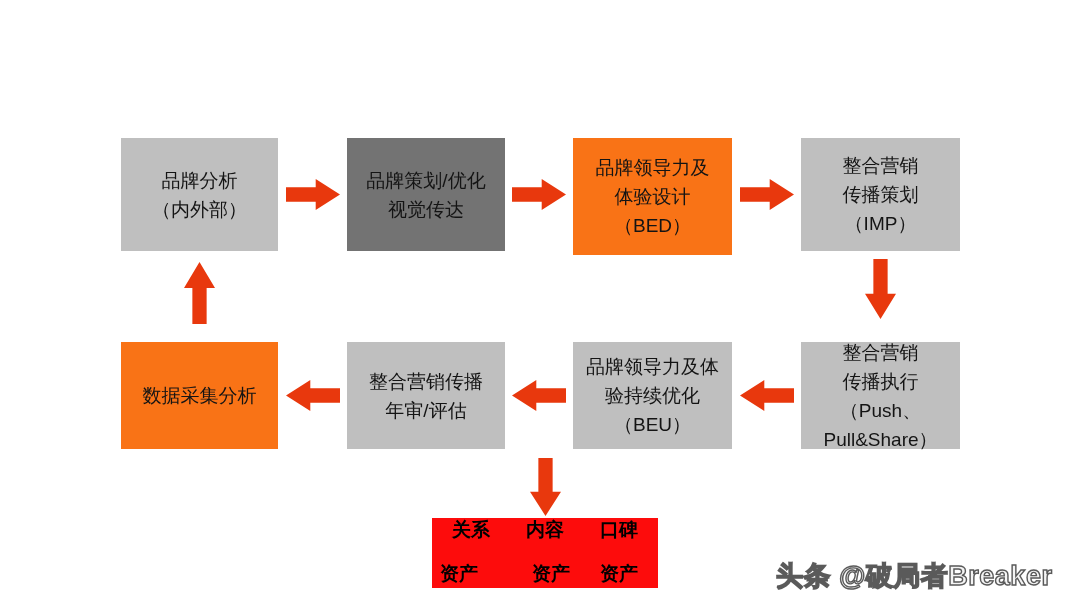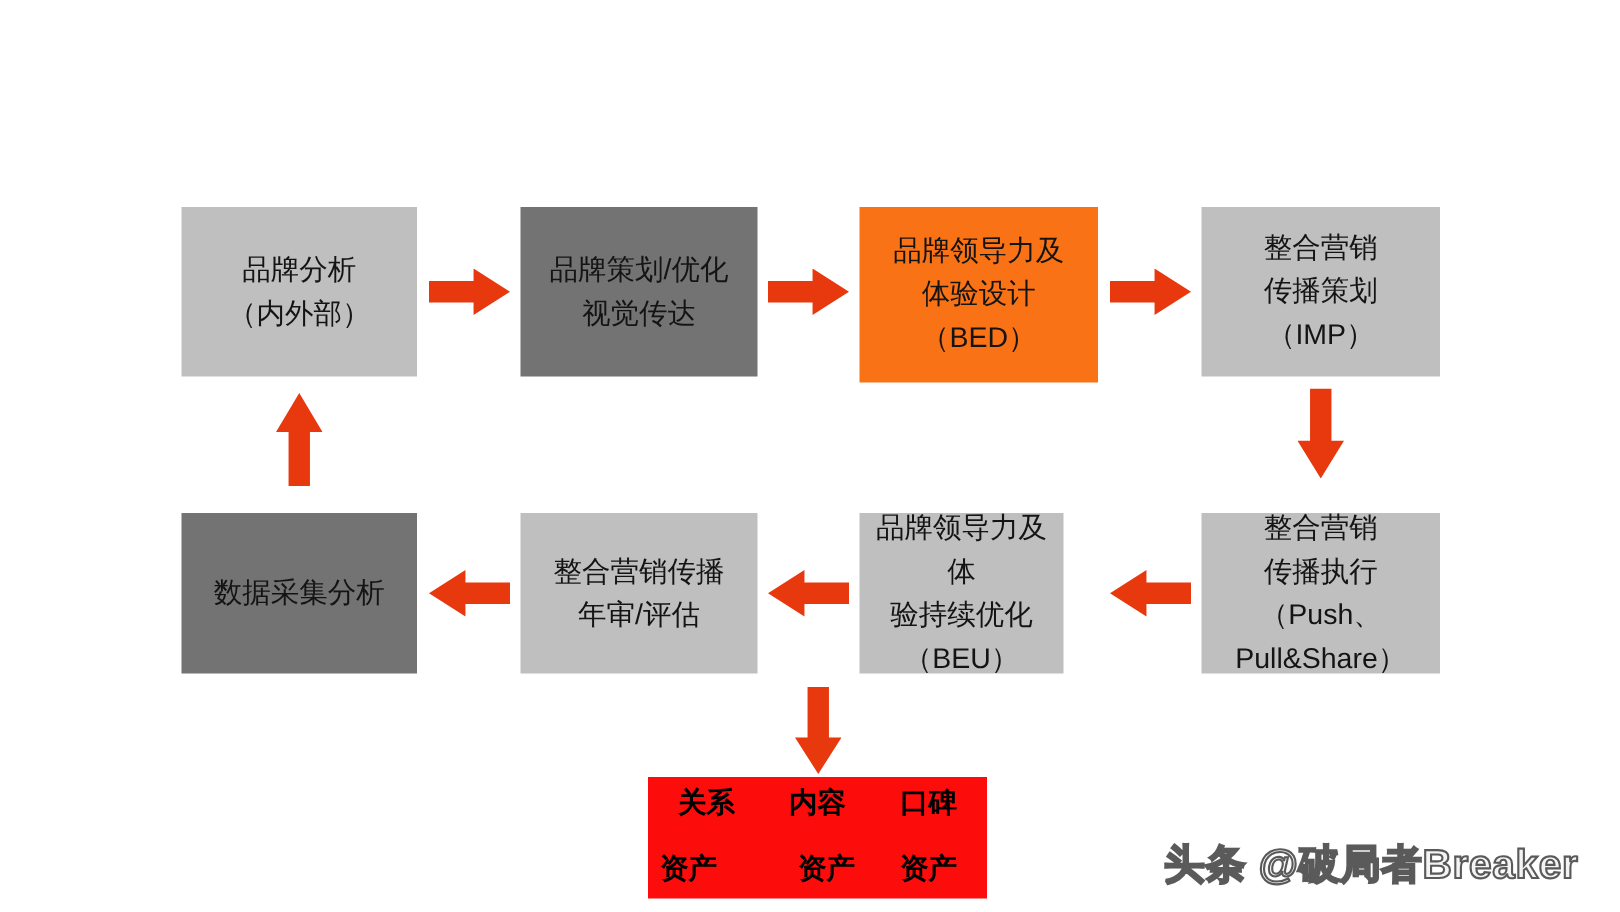--- a/index.html
+++ b/index.html
@@ -130,24 +130,24 @@
       <div class="pbox" style="left: 121px; top: 138px; width: 157px; height: 113px; background: rgb(191, 191, 191);">品牌分析
 （内外部）</div>
       <div class="pbox" style="left: 347px; top: 138px; width: 158px; height: 113px; background: #737373;">品牌策划/优化
 视觉传达</div>
       <div class="pbox" style="left: 573px; top: 138px; width: 159px; height: 117px; background: #f97316;">品牌领导力及
 体验设计
 （BED）</div>
       <div class="pbox" style="left: 801px; top: 138px; width: 159px; height: 113px; background: rgb(191, 191, 191);">整合营销
 传播策划
 （IMP）</div>
-      <div class="pbox" style="left: 121px; top: 342px; width: 157px; height: 107px; background: #737373;">数据采集分析</div>
+      <div class="pbox" style="left: 121px; top: 342px; width: 157px; height: 107px; background: #f97316;">数据采集分析</div>
       <div class="pbox" style="left: 347px; top: 342px; width: 158px; height: 107px; background: rgb(191, 191, 191);">整合营销传播
 年审/评估</div>
-      <div class="pbox" style="left: 573px; top: 342px; width: 136px; height: 107px; background: rgb(191, 191, 191);">品牌领导力及体
+      <div class="pbox" style="left: 573px; top: 342px; width: 159px; height: 107px; background: rgb(191, 191, 191);">品牌领导力及体
 验持续优化
 （BEU）</div>
       <div class="pbox" style="left: 801px; top: 342px; width: 159px; height: 107px; background: rgb(191, 191, 191);">整合营销
 传播执行
 （Push、
 Pull&amp;Share）</div>
       <div class="arrow" style="left: 286px; top: 179px; width: 54px; height: 31px;"><svg width="54" height="31" viewBox="0 0 54 31">
           <polygon points="0,8.370000000000001 29.7,8.370000000000001 29.7,0 54,15.5 29.7,31 29.7,22.63 0,22.63" fill="#e8380d"></polygon>
         </svg></div>
       <div class="arrow" style="left: 512px; top: 179px; width: 54px; height: 31px;"><svg width="54" height="31" viewBox="0 0 54 31">
@@ -167,21 +167,21 @@
         </svg></div>
       <div class="arrow" style="left: 286px; top: 380px; width: 54px; height: 31px;"><svg width="54" height="31" viewBox="0 0 54 31">
           <polygon points="54,8.370000000000001 24.3,8.370000000000001 24.3,0 0,15.5 24.3,31 24.3,22.63 54,22.63" fill="#e8380d"></polygon>
         </svg></div>
       <div class="arrow" style="left: 184px; top: 262px; width: 31px; height: 62px;"><svg width="31" height="62" viewBox="0 0 31 62">
           <polygon points="8.370000000000001,62 22.63,62 22.63,26.04 31,26.04 15.5,0 0,26.04 8.370000000000001,26.04" fill="#e8380d"></polygon>
         </svg></div>
       <div class="arrow" style="left: 530px; top: 458px; width: 31px; height: 58px;"><svg width="31" height="58" viewBox="0 0 31 58">
           <polygon points="8.370000000000001,0 22.63,0 22.63,33.64 31,33.64 15.5,58 0,33.64 8.370000000000001,33.64" fill="#e8380d"></polygon>
         </svg></div>
-      <div class="asset-box" style="left: 432px; top: 518px; width: 226px; height: 81px; background: rgb(253, 12, 12);">
+      <div class="asset-box" style="left: 432px; top: 518px; width: 226px; height: 70px; background: rgb(253, 12, 12);">
         <div class="asset-cols">
           <div class="asset-col c1">
             <span class="l1">关系</span>
             <span class="l2">资产</span>
           </div>
           <div class="asset-col c2">
             <span class="l1">内容</span>
             <span class="l2">资产</span>
           </div>
           <div class="asset-col c3">

